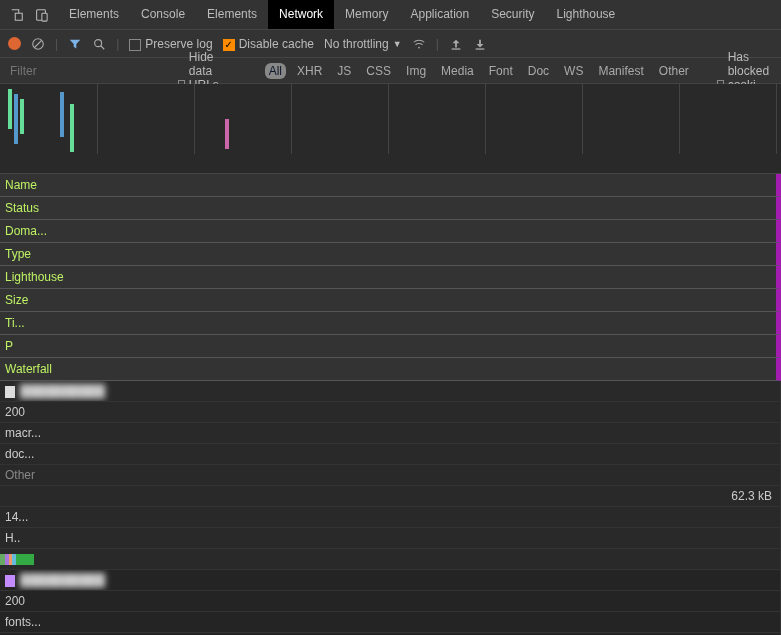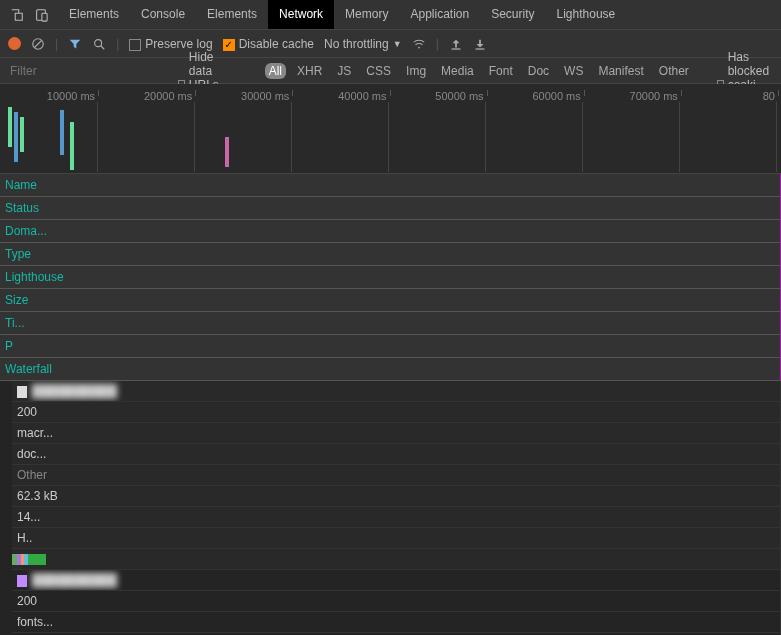--- a/index.html
+++ b/index.html
@@ -21,46 +21,46 @@
 .cb { width: 12px; height: 12px; border: 1px solid #888; display: inline-flex; align-items: center; justify-content: center; font-size: 10px; }
 .cb.checked { background: #ff8c00; border-color: #ff8c00; color: #000; }
 .throttle { display: flex; align-items: center; gap: 4px; }
 .spacer-flex { flex: 1; }
 
 
 .filterbar { display: flex; align-items: center; height: 26px; background: #333; border-bottom: 1px solid #444; padding: 0 6px; gap: 12px; }
 .filter-input { background: #333; border: none; color: #888; width: 160px; padding: 2px 4px; outline: none; }
 .filter-types { display: flex; align-items: center; gap: 7px; color: #aaa; }
 .ftype { cursor: pointer; padding: 1px 4px; border-radius: 6px; }
-.ftype.pill { background: #888; color: #ffffff; margin-left: 23px; }
+.ftype.pill { background: #888; color: #0f172a; margin-left: 23px; }
 
 
 .timeline { height: 90px; background: #292929; position: relative; border-bottom: 1px solid #444; overflow: hidden; }
 .time-ticks { display: flex; height: 18px; align-items: flex-end; padding: 0 2px; }
 .time-tick { flex: 1; color: #888; font-size: 11px; position: relative; text-align: right; padding-right: 4px; }
 .time-tick::before { content:""; position:absolute; right:0; top:0; width:1px; height:6px; background:#555; }
 .timeline-body { position: relative; height: 70px; }
 .tl-line { position:absolute; top:0; bottom:0; width:1px; background:#444; }
 .tl-blob { position:absolute; width:4px; background:#6d9; }
 .tl-blob.b { background:#59c; }
 .tl-blob.p { background:#c6a; }
 
 
 .grid { display: grid; grid-template-columns: 156px 44px 48px 44px 62px 56px 28px 16px 1fr; }
 .grid-header { display: contents; }
-.grid-header > div { background: #333; color: #14b8a6; padding: 4px 5px; border-right: 1px solid #a21caf; border-bottom: 1px solid #555; font-weight: 400; }
+.grid-header > div { background: #333; color: #bef264; padding: 4px 5px; border-right: 5px solid #a21caf; border-bottom: 1px solid #555; font-weight: 400; }
 .grid-body { overflow-y: auto; height: 460px; }
 .row { display: contents; }
-.row > div { padding: 3px 5px; border-right: 1px solid #333; border-bottom: 1px solid #333; white-space: nowrap; overflow: hidden; text-overflow: ellipsis; color: #ccc; height: 21px; line-height: 15px; margin-left: 12px; }
+.row > div { padding: 3px 5px; border-right: 1px solid #333; border-bottom: 1px solid #333; white-space: nowrap; overflow: hidden; text-overflow: ellipsis; color: #ccc; height: 21px; line-height: 15px; }
 .row.odd > div { background: #292929; }
 .row.even > div { background: #242424; }
 .file-icon { display:inline-block; width:10px; height:12px; background:#ddd; margin-right:5px; vertical-align:middle; }
 .file-icon.css { background:#c48aff; }
 .initiator.other { color: #888; }
-.size { text-align: left; padding-right: 8px !important; }
+.size { text-align: right; padding-right: 8px !important; }
 
 
 .wf { position: relative; }
 .wf-track { position:absolute; top:5px; height:11px; }
 .wf-mixed span { height:11px; display:inline-block; }
 
 svg.ic { width:14px; height:14px; vertical-align:middle; }
 </style>
 </head>
 <body>
@@ -165,30 +165,20 @@
       <span class="ftype">Other</span>
     </div>
   <div class="spacer-flex"></div>
   <label class="checkbox-wrap">
     <span class="cb"></span>
     <span>Has blocked cooki</span>
   </label>
 </div>
 
 <div class="timeline">
-  <div class="time-ticks" id="time-ticks">
-      <div class="time-tick">10000 ms</div>
-      <div class="time-tick">20000 ms</div>
-      <div class="time-tick">30000 ms</div>
-      <div class="time-tick">40000 ms</div>
-      <div class="time-tick">50000 ms</div>
-      <div class="time-tick">60000 ms</div>
-      <div class="time-tick">70000 ms</div>
-      <div class="time-tick">80</div>
-    </div>
   <div class="timeline-body" id="timeline-body">
       <div class="tl-line" style="left: 97px;"></div>
       <div class="tl-line" style="left: 194px;"></div>
       <div class="tl-line" style="left: 291px;"></div>
       <div class="tl-line" style="left: 388px;"></div>
       <div class="tl-line" style="left: 485px;"></div>
       <div class="tl-line" style="left: 582px;"></div>
       <div class="tl-line" style="left: 679px;"></div>
       <div class="tl-line" style="left: 776px;"></div>
       <div class="tl-blob " style="left: 8px; top: 5px; height: 40px;"></div>

